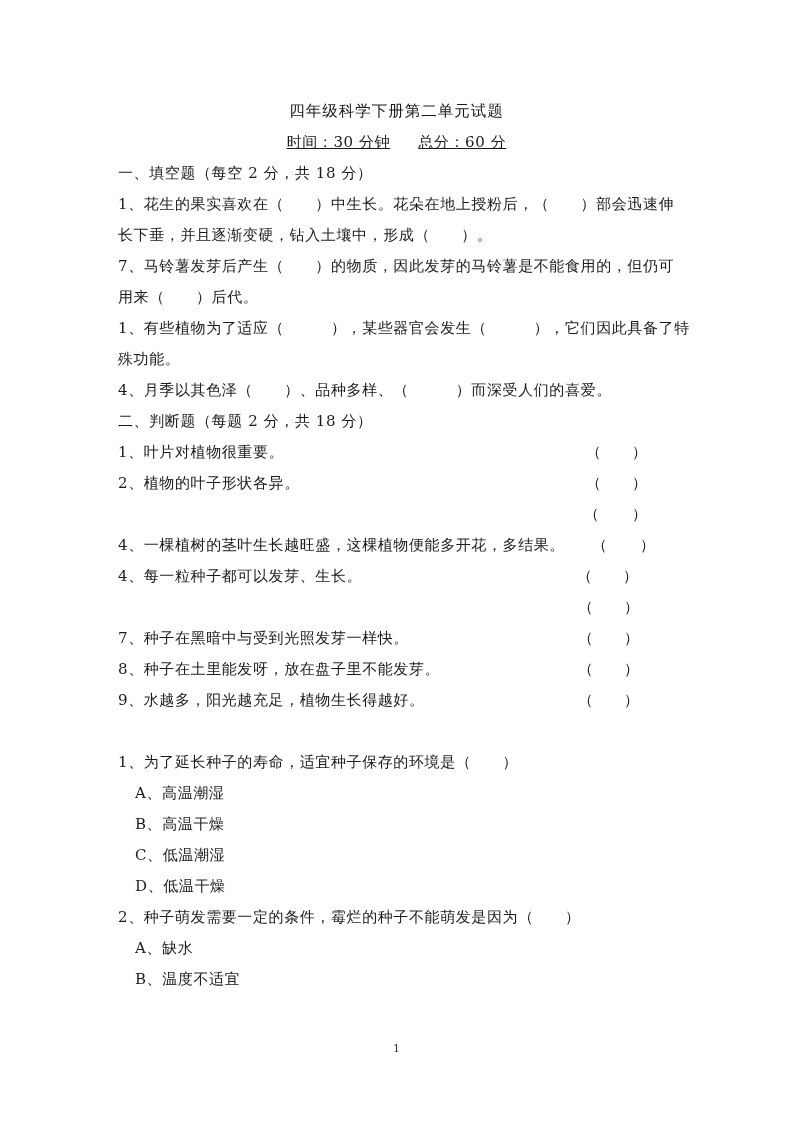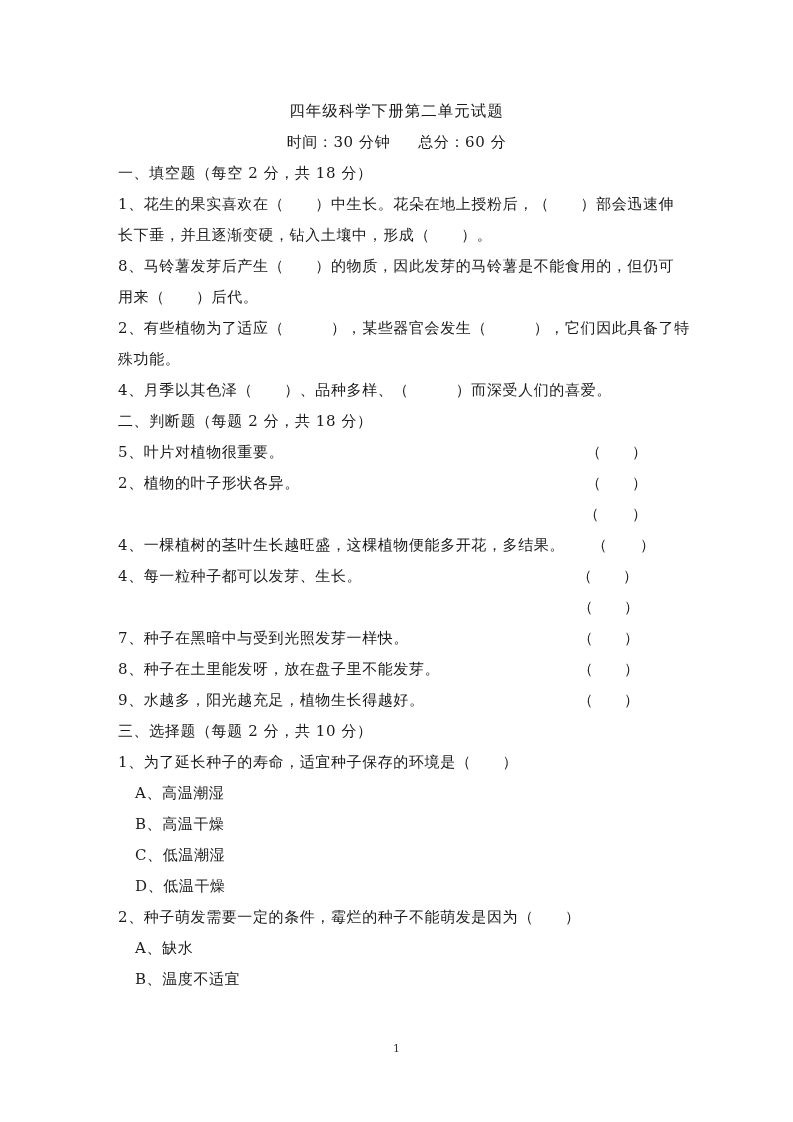--- a/index.html
+++ b/index.html
@@ -2,48 +2,48 @@
 <html><head>
 <meta charset="utf-8">
 <style>
   html, body { margin: 0; padding: 0; background: #ffffff; }
   body { width: 793px; height: 1122px; position: relative; overflow: hidden;
          font-family: "DejaVu Serif", "Liberation Serif", serif; color: #1a1a1a; }
   .page { position: absolute; left: 0; top: 0; width: 793px; height: 856px; }
   .line { position: absolute; left: 118px; font-size: 15px; line-height: 20px; white-space: nowrap; letter-spacing: 0.6px; }
   .center { left: 0; width: 793px; text-align: center; }
   .title { top: 101px; font-size: 15.5px; letter-spacing: 1px; }
-  .meta { top: 132px; }
+  .meta { top: 132px; text-decoration: underline; }
   .meta span.gap { display: inline-block; width: 28px; }
   .paren { position: absolute; font-size: 15px; line-height: 20px; }
   .opt { left: 135px; }
   .pagenum { position: absolute; top: 1042px; left: 0; width: 793px; text-align: center; font-size: 11px; color: #333; }
 </style>
 </head>
 <body>
 
 <div class="page">
 
   <div class="line center title">四年级科学下册第二单元试题</div>
   <div class="line center meta">
     <span>时间：30 分钟</span><span class="gap"></span><span>总分：60 分</span>
   </div>
 
   <div class="line" style="top:163px">一、填空题（每空 2 分，共 18 分）</div>
   <div class="line" style="top:194px">1、花生的果实喜欢在（　　）中生长。花朵在地上授粉后，（　　）部会迅速伸</div>
   <div class="line" style="top:225px">长下垂，并且逐渐变硬，钻入土壤中，形成（　　）。</div>
-  <div class="line" style="top:256px">8、马铃薯发芽后产生（　　）的物质，因此发芽的马铃薯是不能食用的，但仍可</div>
+  <div class="line" style="top:256px">7、马铃薯发芽后产生（　　）的物质，因此发芽的马铃薯是不能食用的，但仍可</div>
   <div class="line" style="top:287px">用来（　　）后代。</div>
-  <div class="line" style="top:318px">2、有些植物为了适应（　　　），某些器官会发生（　　　），它们因此具备了特</div>
+  <div class="line" style="top:318px">1、有些植物为了适应（　　　），某些器官会发生（　　　），它们因此具备了特</div>
   <div class="line" style="top:349px">殊功能。</div>
   <div class="line" style="top:380px">4、月季以其色泽（　　）、品种多样、（　　　）而深受人们的喜爱。</div>
 
   <div class="line" style="top:411px">二、判断题（每题 2 分，共 18 分）</div>
 
-  <div class="line" style="top:442px">5、叶片对植物很重要。</div>
+  <div class="line" style="top:442px">1、叶片对植物很重要。</div>
   <span class="paren" style="top:442px;left:586px">（</span>
   <span class="paren" style="top:442px;left:632px">）</span>
 
   <div class="line" style="top:473px">2、植物的叶子形状各异。</div>
   <span class="paren" style="top:473px;left:586px">（</span>
   <span class="paren" style="top:473px;left:632px">）</span>
 
   <span class="paren" style="top:504px;left:584px">（</span>
   <span class="paren" style="top:504px;left:632px">）</span>
 
@@ -63,21 +63,20 @@
   <span class="paren" style="top:628px;left:624px">）</span>
 
   <div class="line" style="top:659px">8、种子在土里能发呀，放在盘子里不能发芽。</div>
   <span class="paren" style="top:659px;left:578px">（</span>
   <span class="paren" style="top:659px;left:624px">）</span>
 
   <div class="line" style="top:690px">9、水越多，阳光越充足，植物生长得越好。</div>
   <span class="paren" style="top:690px;left:578px">（</span>
   <span class="paren" style="top:690px;left:624px">）</span>
 
-  <div class="line" style="top:721px">三、选择题（每题 2 分，共 10 分）</div>
 
   <div class="line" style="top:752px">1、为了延长种子的寿命，适宜种子保存的环境是（　　）</div>
   <div class="line opt" style="top:783px">A、高温潮湿</div>
   <div class="line opt" style="top:814px">B、高温干燥</div>
   <div class="line opt" style="top:845px">C、低温潮湿</div>
   <div class="line opt" style="top:876px">D、低温干燥</div>
 
   <div class="line" style="top:907px">2、种子萌发需要一定的条件，霉烂的种子不能萌发是因为（　　）</div>
   <div class="line opt" style="top:938px">A、缺水</div>
   <div class="line opt" style="top:969px">B、温度不适宜</div>

